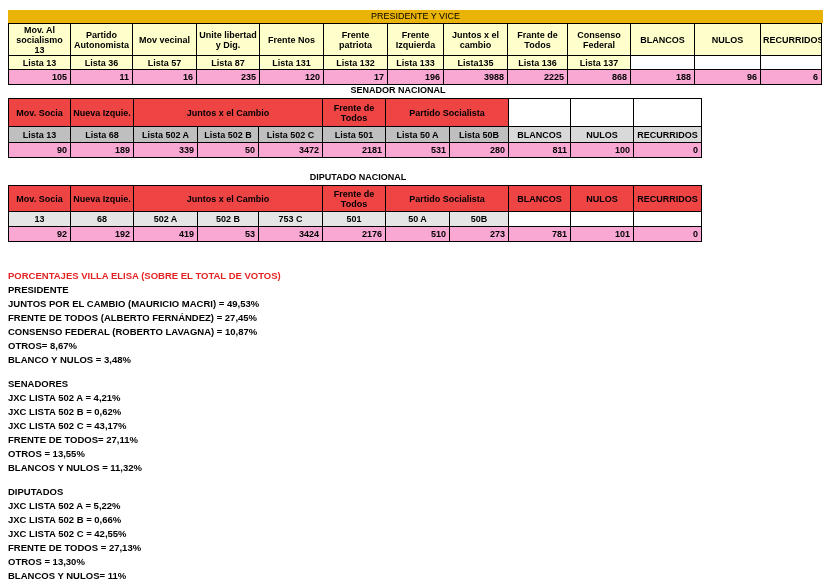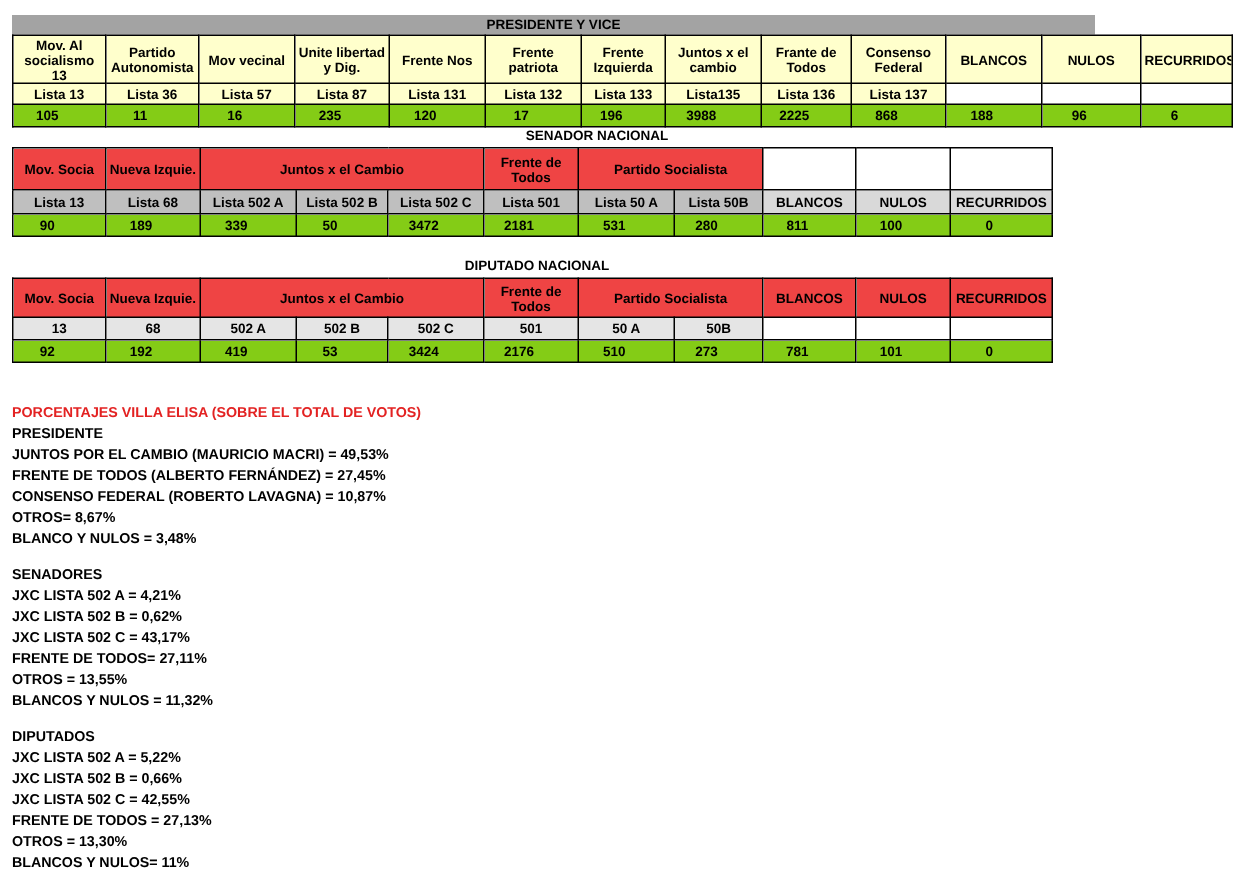--- a/index.html
+++ b/index.html
@@ -8,27 +8,27 @@
     font-family:"Liberation Sans",sans-serif;color:#000;
   }
   .sheet{padding:10px 0 0 8px;}
 
   
   table{border-collapse:collapse;table-layout:fixed;}
   td{
     border:1px solid #000;font-size:9px;font-weight:bold;text-align:center;
     vertical-align:middle;padding:0 2px;overflow:hidden;line-height:10px;
   }
-  .votes-row td{text-align:center;background:#84cc16;height:14px;padding-right:18px;}
+  .votes-row td{text-align:right;background:#f9a8d4;height:14px;padding-right:3px;}
   td.blank{background:#fff;}
 
   
   .titlebar{
-    width:722px;height:13px;background:#a3a3a3;text-align:center;
-    font-size:9px;font-weight:bold;line-height:13px;
+    width:815px;height:13px;background:#eab308;text-align:center;
+    font-size:9px;font-weight:normal;line-height:13px;
   }
   .t1{width:682px;border:1px solid #000;}
   .t1 .party-row td{background:#ffffcc;height:31px;}
   .t1 .lista-row td{background:#ffffcc;height:13px;}
   .t1 .lista-row td.blank{background:#fff;}
 
   
   .tbl-title{font-size:9px;font-weight:bold;height:11px;line-height:11px;text-align:center;}
   #senador-title{width:780px;margin-top:0;margin-bottom:2px;}
   #diputado-title{width:700px;margin-top:14px;margin-bottom:2px;}
@@ -200,21 +200,21 @@
       <td colspan="2">Partido Socialista</td>
       <td>BLANCOS</td>
       <td>NULOS</td>
       <td>RECURRIDOS</td>
     </tr>
     <tr class="lista-row">
       <td>13</td>
       <td>68</td>
       <td>502 A</td>
       <td>502 B</td>
-      <td>502 C</td>
+      <td>753 C</td>
       <td>501</td>
       <td>50 A</td>
       <td>50B</td>
       <td class="blank"></td>
       <td class="blank"></td>
       <td class="blank"></td>
     </tr>
     <tr class="votes-row">
       <td>92</td>
       <td>192</td>

